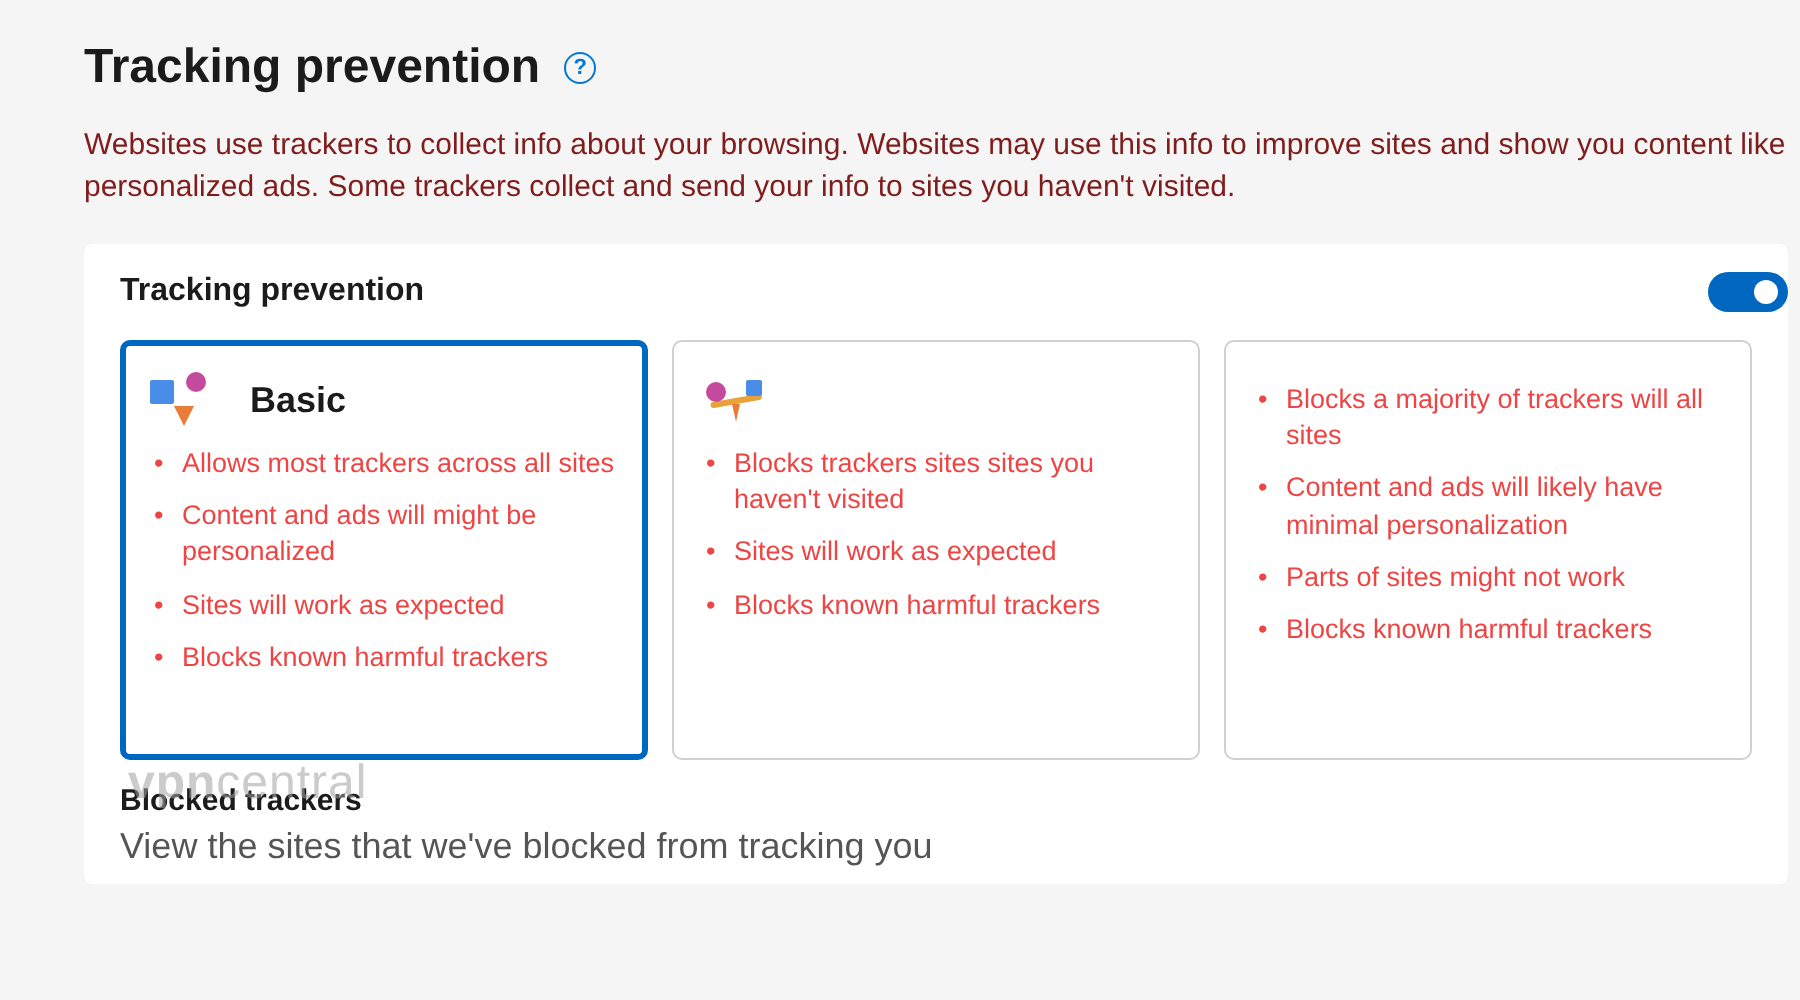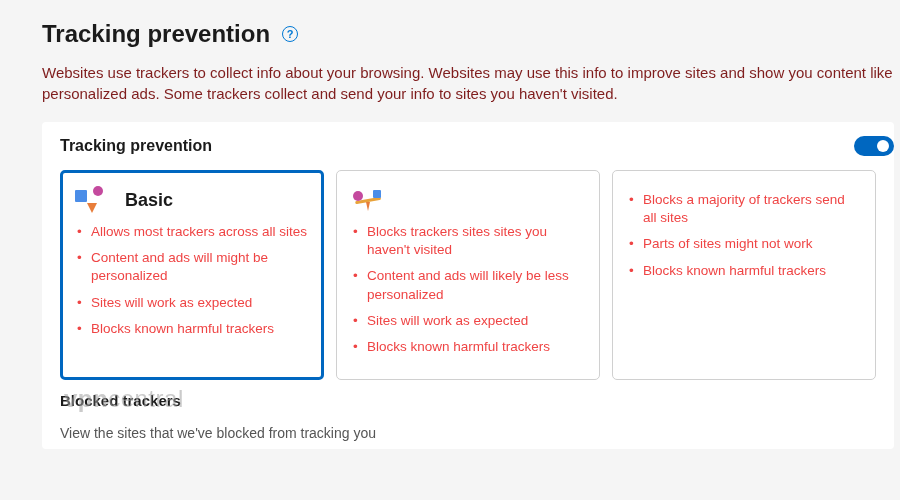--- a/index.html
+++ b/index.html
@@ -80,21 +80,21 @@
     position: absolute;
     left: 22px; bottom: 36px;
     font-size: 24px; font-weight: 400;
     color: rgba(160,160,160,0.55);
     letter-spacing: 0.5px;
     pointer-events: none;
     font-family: Arial, sans-serif;
   }
   .watermark .vpn { font-weight: 600; }
   .blocked-title { font-size: 15px; font-weight: 600; margin-top: 12px; }
-  .blocked-desc { font-size: 14px; color: #555; margin-top: 16px; }
+  .blocked-desc { font-size: 18px; color: #555; margin-top: 4px; }
 </style>
 </head>
 <body>
 
 <div class="page-title-row">
   <h1 class="page-title">Tracking prevention</h1>
   <span class="help-icon">?</span>
 </div>
 
 <p class="page-desc">Websites use trackers to collect info about your browsing. Websites may use this info to improve sites and show you content like personalized ads. Some trackers collect and send your info to sites you haven't visited.</p>
@@ -130,29 +130,29 @@
       <div class="card-head">
         <svg class="card-icon" viewBox="0 0 34 30">
           <rect x="4" y="14" width="26" height="3" rx="1.5" fill="#e8a23a" transform="rotate(-10 17 15)"></rect>
           <polygon points="17,26 15,17 19,17" fill="#e87d3a"></polygon>
           <circle cx="7" cy="11" r="5" fill="#c44a9e"></circle>
           <rect x="22" y="5" width="8" height="8" rx="1" fill="#4a8de8"></rect>
         </svg>
       </div>
       <ul>
         <li>Blocks trackers sites sites you haven't visited</li>
-        <li>Content and ads will likely be less personalized</li>
         <li>Sites will work as expected</li>
         <li>Blocks known harmful trackers</li>
       </ul>
     </div>
 
     <div class="card">
       <ul>
-        <li>Blocks a majority of trackers send all sites</li>
+        <li>Blocks a majority of trackers will all sites</li>
+        <li>Content and ads will likely have minimal personalization</li>
         <li>Parts of sites might not work</li>
         <li>Blocks known harmful trackers</li>
       </ul>
     </div>
 
   </div>
 
   <div class="watermark">
     <span class="vpn">vpn</span><span>central</span>
   </div>

